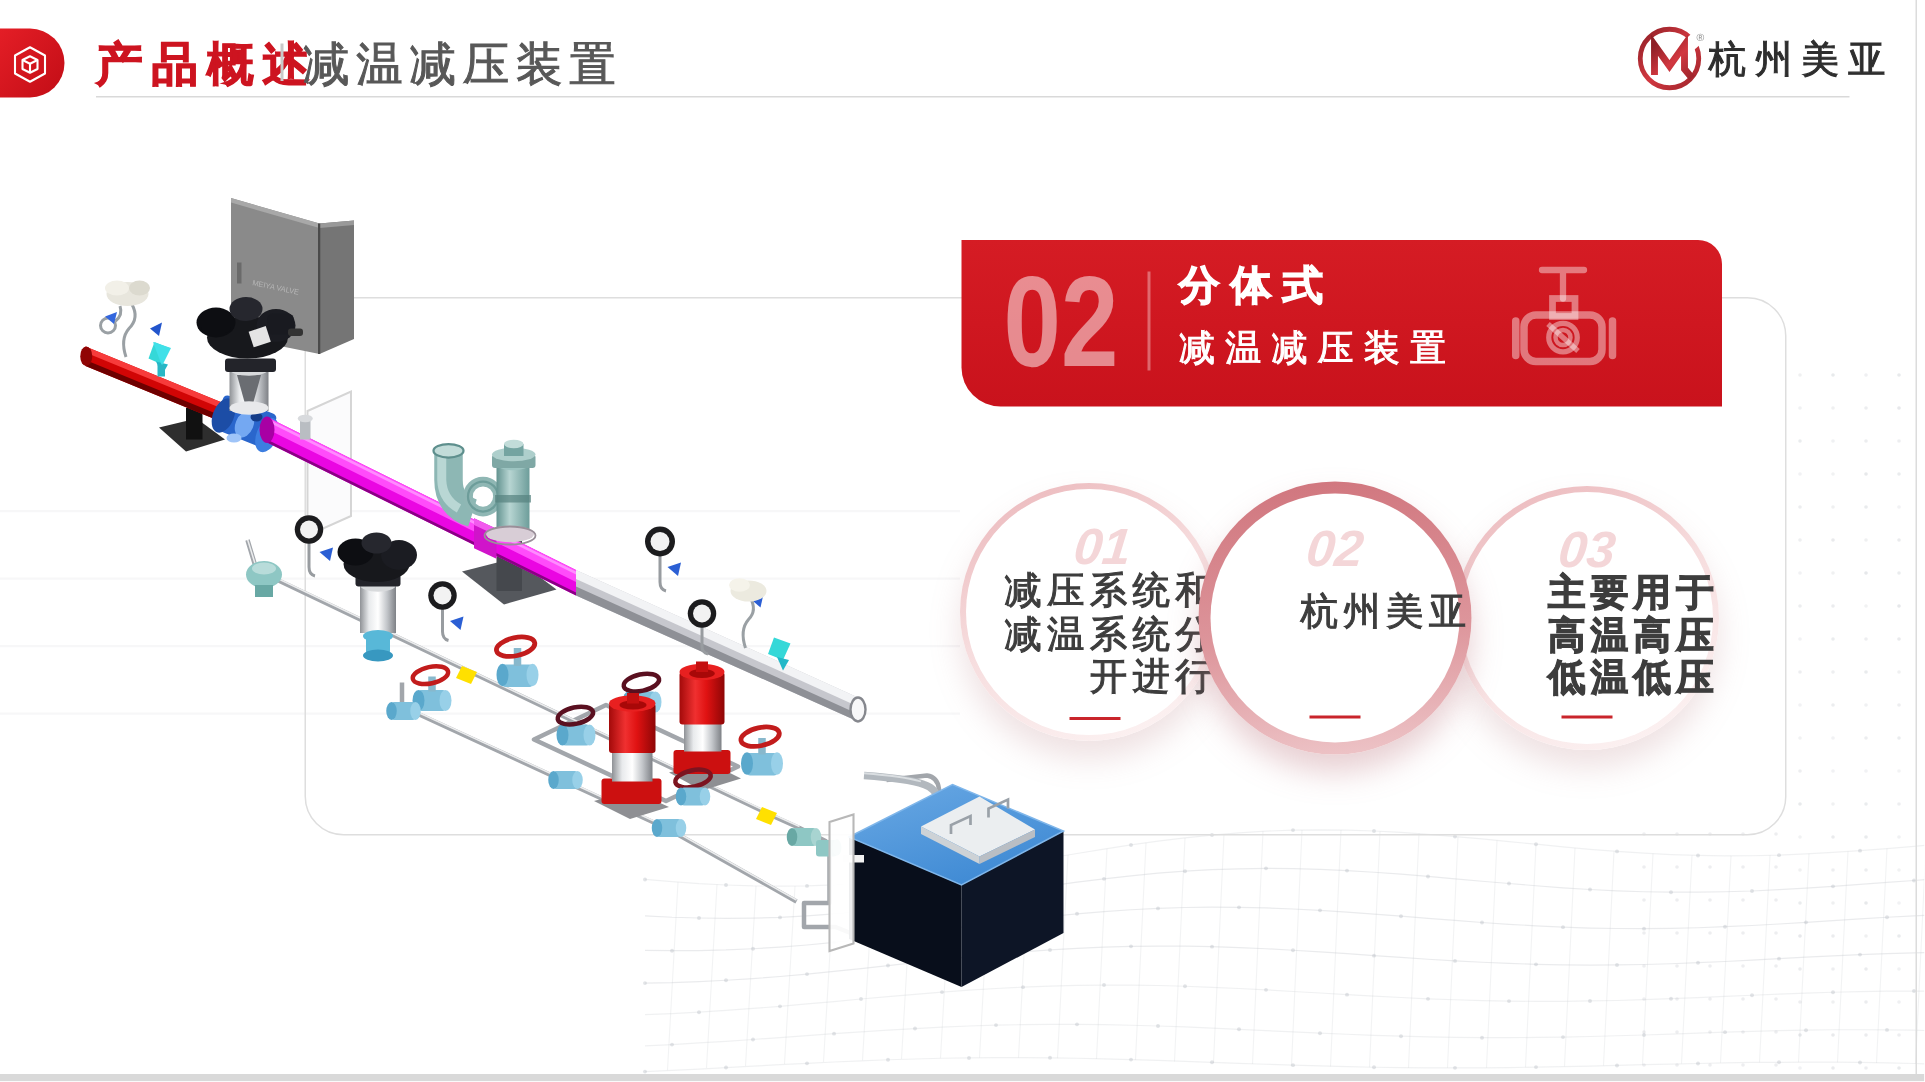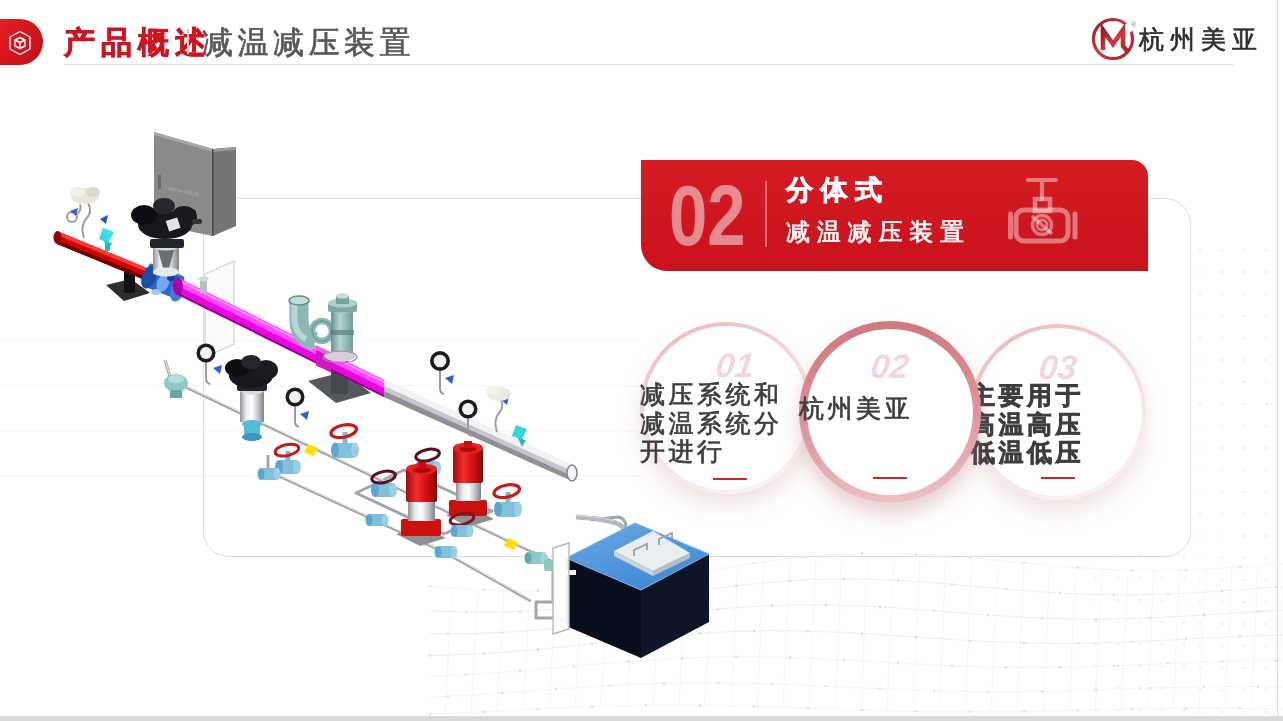--- a/index.html
+++ b/index.html
@@ -36,21 +36,21 @@
   .c2{left:799px;top:321px;width:182px;height:182px;
       background:linear-gradient(175deg,#d0757d 0%,#dd959b 55%,#eec6c9 100%);
       box-shadow:0 12px 20px rgba(190,120,128,0.35);z-index:5;}
   .c2 .inner{left:8px;top:8px;right:8px;bottom:8px;}
   .c3{left:970px;top:324px;width:176px;height:176px;
       background:linear-gradient(155deg,#eab4b8 0%,#f6dcdd 45%,#fdf6f6 100%);
       box-shadow:0 12px 20px rgba(190,140,145,0.25);}
   .c3 .inner{left:4px;top:4px;right:4px;bottom:4px;}
   .cnum{position:absolute;width:100%;text-align:center;font-size:34px;font-weight:bold;
         font-style:italic;color:rgba(222,130,137,0.33);top:24px;transform:skewX(-6deg);}
-  .ctext{-webkit-text-stroke:0.7px #3d3d3d;position:absolute;width:100%;text-align:left;font-size:25px;color:#3d3d3d;
+  .ctext{-webkit-text-stroke:0.7px #3d3d3d;position:absolute;width:100%;text-align:right;font-size:25px;color:#3d3d3d;
          line-height:28.5px;letter-spacing:3.5px;}
   .cline{position:absolute;width:34px;height:2px;background:#c9252b;left:50%;margin-left:-17px;}
 </style>
 </head>
 <body>
 <div class="page">
 
   <svg id="mesh" class="abs" style="left:0;top:0;" width="1283" height="721" viewBox="0 0 1283 721">
       <path d="M430 586.3 L448 587.8 L466 589.1 L484 590.0 L502 590.6 L520 590.8 L538 590.6 L556 589.9 L574 588.8 L592 587.3 L610 585.4 L628 583.2 L646 580.7 L664 577.9 L682 575.0 L700 572.0 L718 569.0 L736 566.1 L754 563.3 L772 560.8 L790 558.6 L808 556.7 L826 555.2 L844 554.1 L862 553.4 L880 553.2 L898 553.4 L916 554.0 L934 554.9 L952 556.2 L970 557.7 L988 559.3 L1006 561.1 L1024 562.8 L1042 564.6 L1060 566.2 L1078 567.6 L1096 568.8 L1114 569.7 L1132 570.3 L1150 570.6 L1168 570.5 L1186 570.1 L1204 569.3 L1222 568.3 L1240 567.1 L1258 565.7 L1276 564.2 L1294 562.7" stroke="#cdd0d5" stroke-width="0.8" fill="none" opacity="0.3"></path>
       <path d="M430 610.6 L448 611.5 L466 612.0 L484 612.3 L502 612.1 L520 611.6 L538 610.6 L556 609.3 L574 607.7 L592 605.7 L610 603.5 L628 601.1 L646 598.5 L664 595.9 L682 593.2 L700 590.6 L718 588.1 L736 585.9 L754 583.9 L772 582.1 L790 580.8 L808 579.8 L826 579.2 L844 578.9 L862 579.1 L880 579.6 L898 580.4 L916 581.5 L934 582.8 L952 584.3 L970 585.9 L988 587.5 L1006 589.0 L1024 590.5 L1042 591.9 L1060 593.0 L1078 593.9 L1096 594.5 L1114 594.8 L1132 594.8 L1150 594.5 L1168 594.0 L1186 593.1 L1204 592.1 L1222 590.9 L1240 589.6 L1258 588.3 L1276 587.0 L1294 585.7" stroke="#cdd0d5" stroke-width="0.8" fill="none" opacity="0.42"></path>

